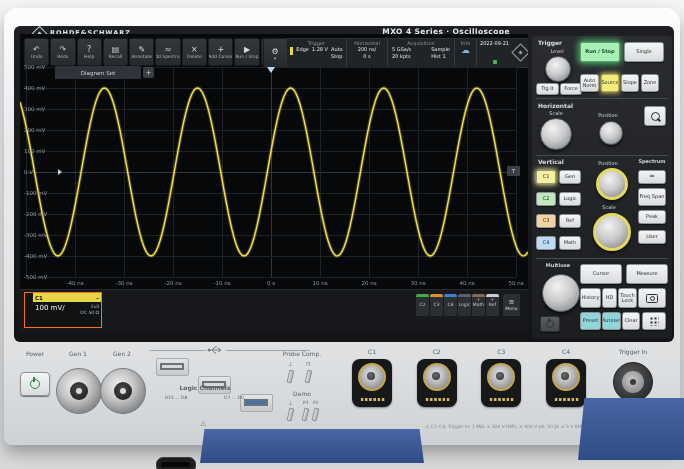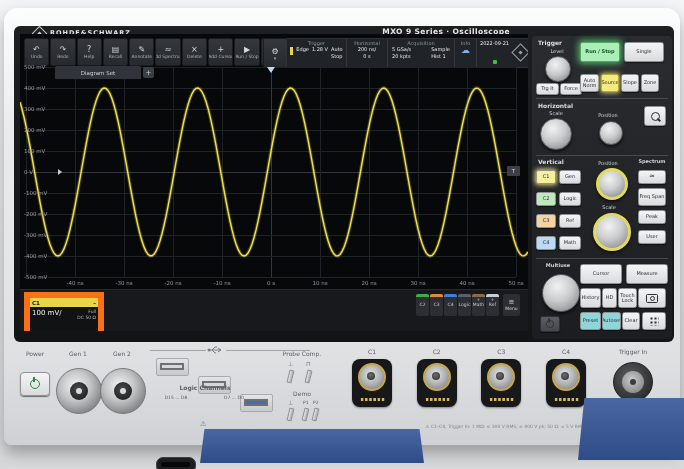--- a/index.html
+++ b/index.html
@@ -46,21 +46,21 @@
   #ylabels{left:4px;top:28px;width:34px;height:220px;display:flex;flex-direction:column;justify-content:space-between;}
   #ylabels span{font-size:5.5px;color:#94999e;line-height:10px;white-space:nowrap;}
   #xlabels{left:40px;top:246px;width:471px;display:flex;justify-content:space-between;}
   #xlabels span{font-size:5.5px;color:#94999e;width:30px;text-align:center;white-space:nowrap;}
   #trig-pos-marker{left:247px;top:33px;width:0;height:0;border-left:4px solid transparent;border-right:4px solid transparent;border-top:6px solid #bcd9f6;}
   #gnd-marker{left:38px;top:135px;width:0;height:0;border-top:3px solid transparent;border-bottom:3px solid transparent;border-left:4px solid #c9cdd1;}
   #trig-level-chip{left:487px;top:132px;width:13px;height:10px;background:#3c4046;color:#d4d8dc;font-size:5.5px;
     display:flex;align-items:center;justify-content:center;border-radius:1px;}
   
   #sbottom{left:0;top:255px;width:508px;height:42px;background:#17191c;border-top:1px solid #26292d;}
-  #c1badge{left:4px;top:2px;width:68px;height:34px;border:6px solid #f97316;background:#101214;}
+  #c1badge{left:4px;top:2px;width:68px;height:34px;border:1px solid #f97316;background:#101214;padding-left:8px;}
   #c1head{height:9px;display:flex;justify-content:space-between;align-items:center;padding:0 2px;font-size:5.5px;font-weight:bold;color:#141414;}
   #c1body{display:flex;justify-content:space-between;padding:2px;}
   #c1scale{font-size:7px;color:#f2f3f4;}
   .c1small{font-size:4.5px;color:#b6bbc0;text-align:right;line-height:5.5px;}
   #chbtns{left:396px;top:4px;height:22px;display:flex;gap:1px;}
   .chbtn{width:13px;background:#2b2f34;border-radius:2px;display:flex;flex-direction:column;align-items:center;overflow:hidden;}
   .stripe{width:100%;height:2.5px;}
   .plus{height:5px;font-size:4.5px;line-height:5.5px;color:#c8ccd0;}
   .chlabel{font-size:4.5px;color:#c8ccd0;line-height:6px;white-space:nowrap;}
   #menubtn{width:17px;background:#2b2f34;border-radius:2px;display:flex;flex-direction:column;align-items:center;justify-content:center;color:#d2d6da;}
@@ -111,21 +111,21 @@
 <body>
 
 <div id="stage">
   <div id="device" class="abs"></div>
   <div id="bezel" class="abs"></div>
 
   <div id="brandrow" class="abs">
     <span class="rs-logo"></span>
     <span id="brandtext">ROHDE&amp;SCHWARZ</span>
   </div>
-  <div id="modeltext" class="abs">MXO 9 Series  ·  Oscilloscope</div>
+  <div id="modeltext" class="abs">MXO 4 Series  ·  Oscilloscope</div>
 
   <div id="screen" class="abs">
 
     <div id="toolbar" class="abs">
 
         <div class="tbtn">
           <span class="ticon">↶</span>
           <span class="tlabel">Undo</span>
         </div>
 

